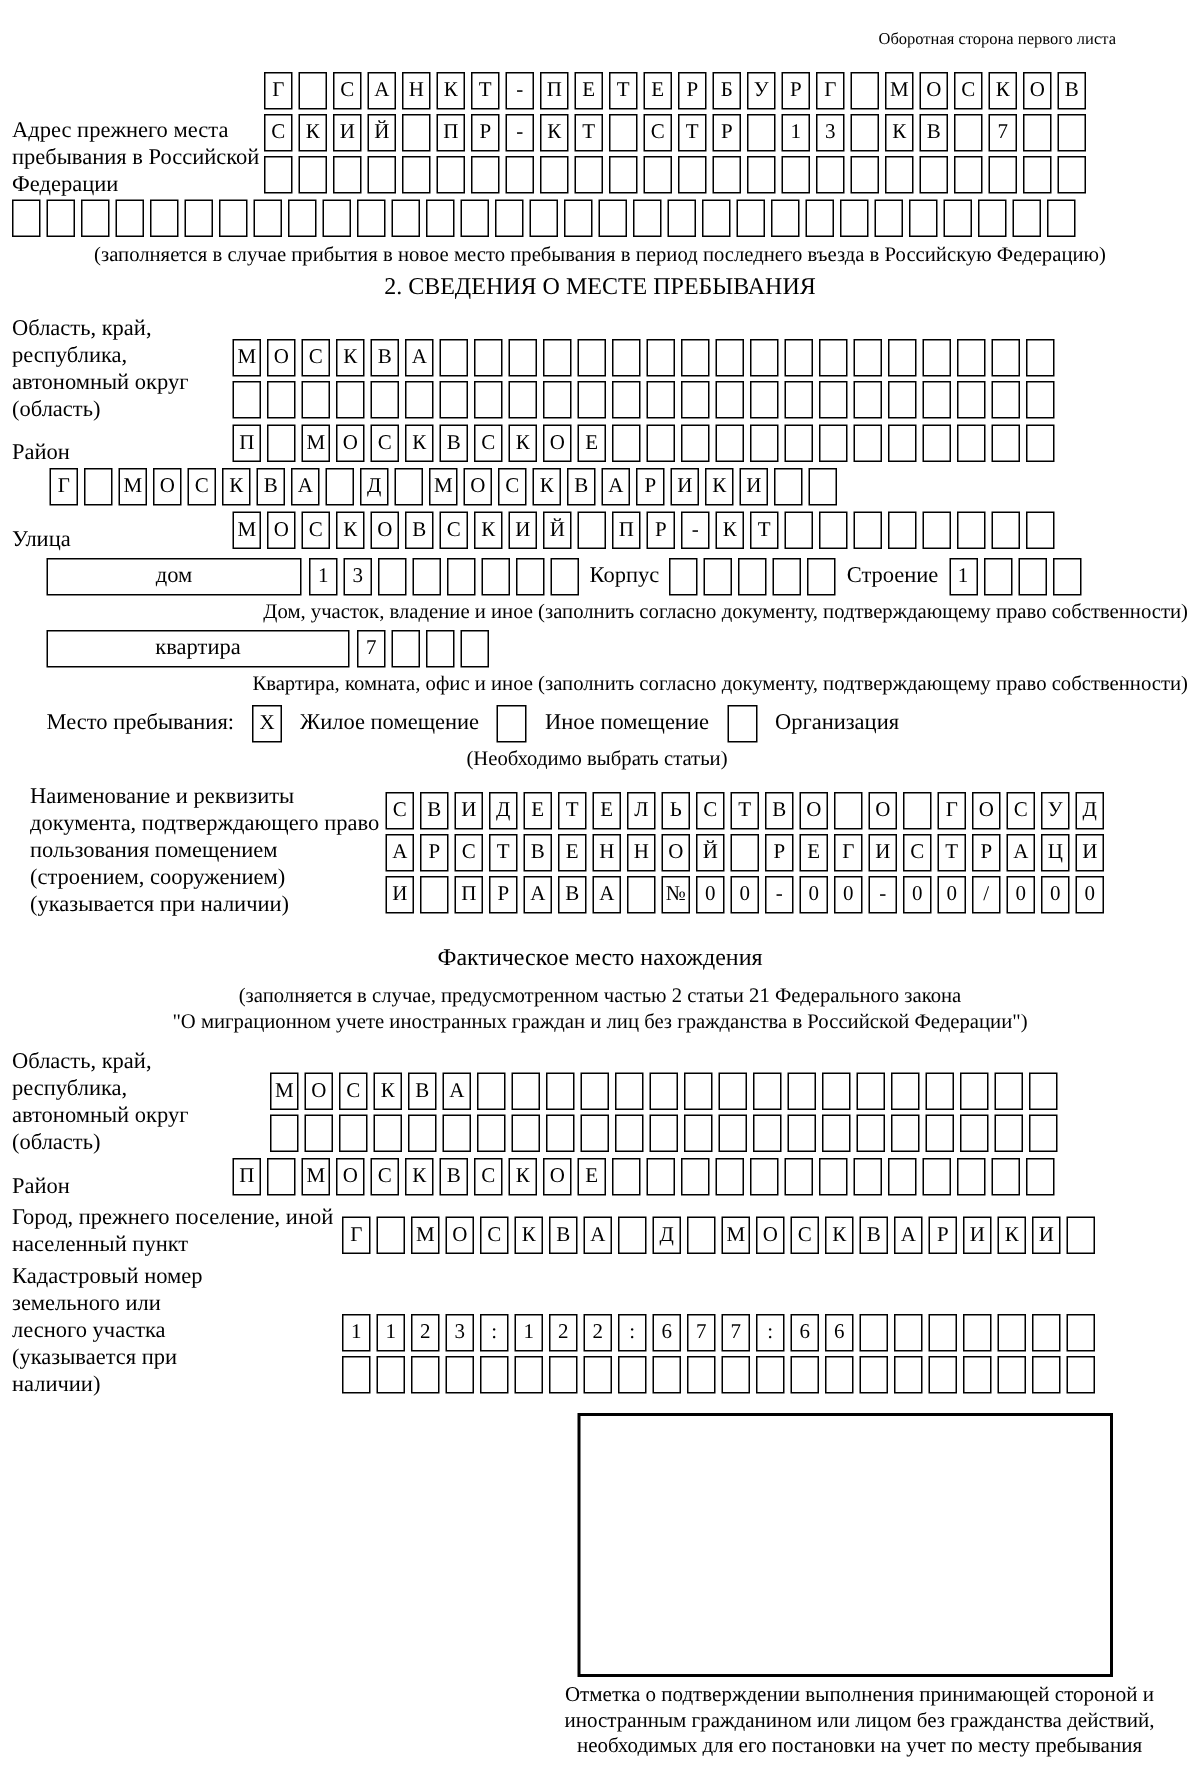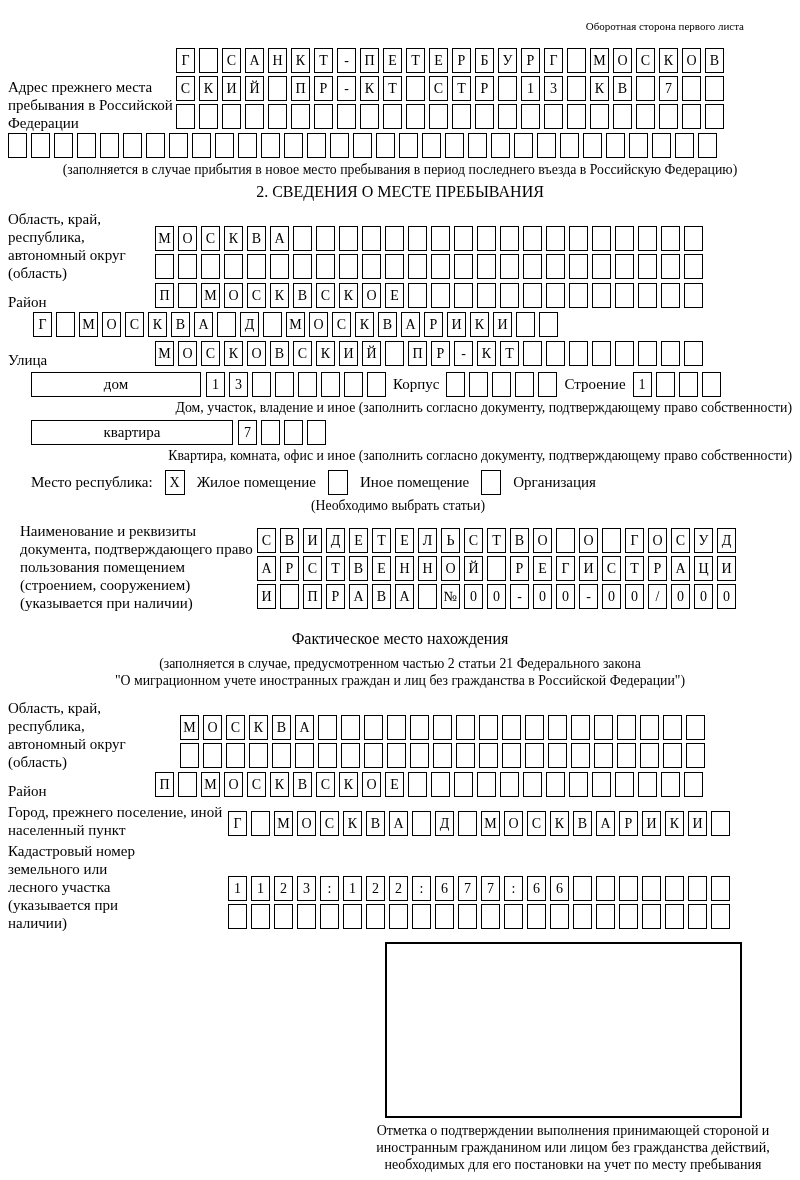--- a/index.html
+++ b/index.html
@@ -395,21 +395,21 @@
     <div class="cellrow" style="margin-bottom:0">
         <div class="cell">7</div>
         <div class="cell"></div>
         <div class="cell"></div>
         <div class="cell"></div>
       </div>
   </div>
   <div class="capleft">Квартира, комната, офис и иное (заполнить согласно документу, подтверждающему право собственности)</div>
 
   <div class="stayrow">
-    <span>Место республика:</span>
+    <span>Место пребывания:</span>
     <div class="cell">X</div>
     <span>Жилое помещение</span>
     <div class="cell"></div>
     <span>Иное помещение</span>
     <div class="cell"></div>
     <span>Организация</span>
   </div>
   <div class="caption stay-note">(Необходимо выбрать статьи)</div>
 
   <div class="field mt6">

